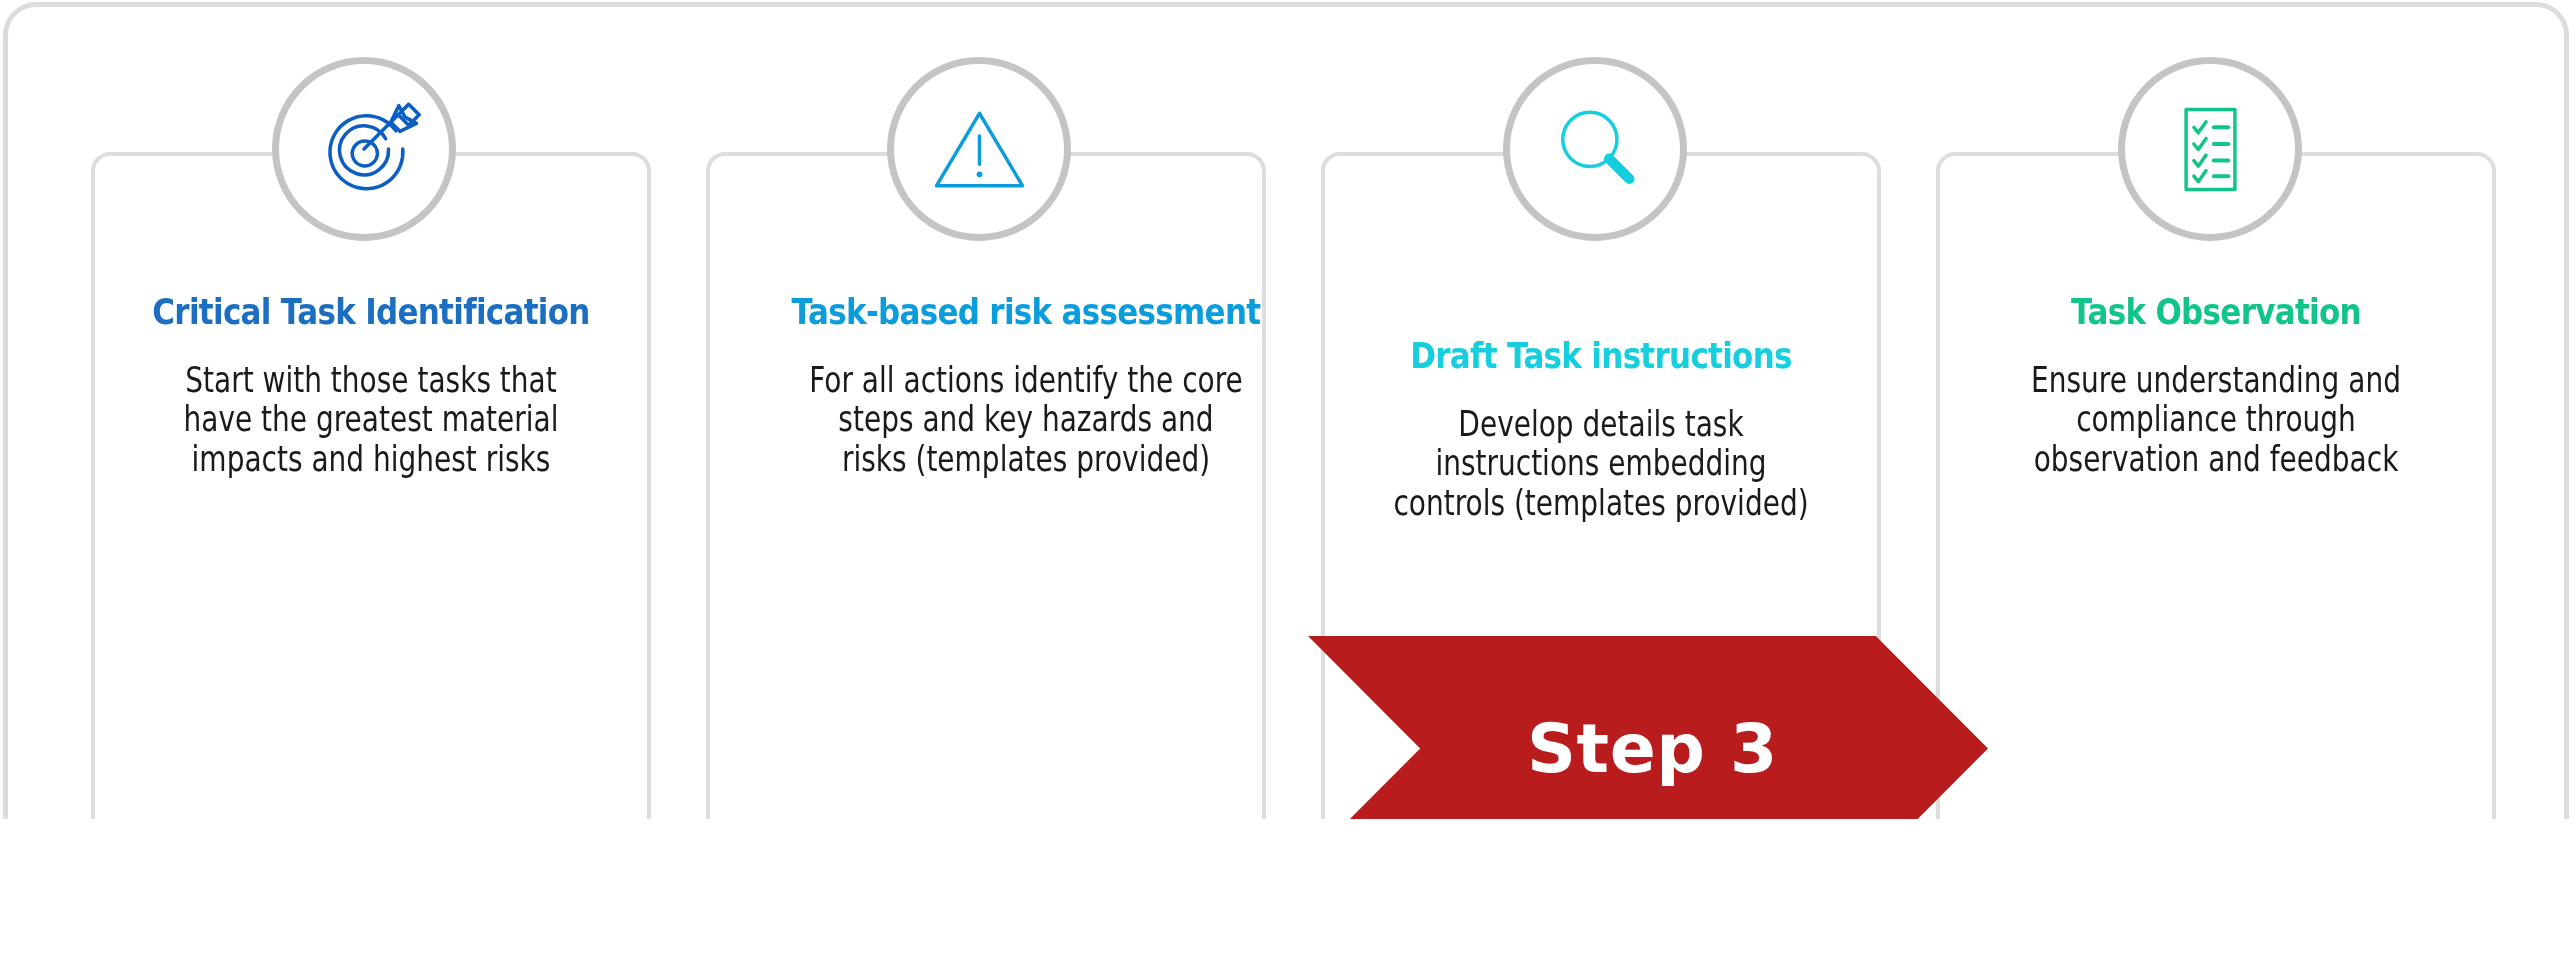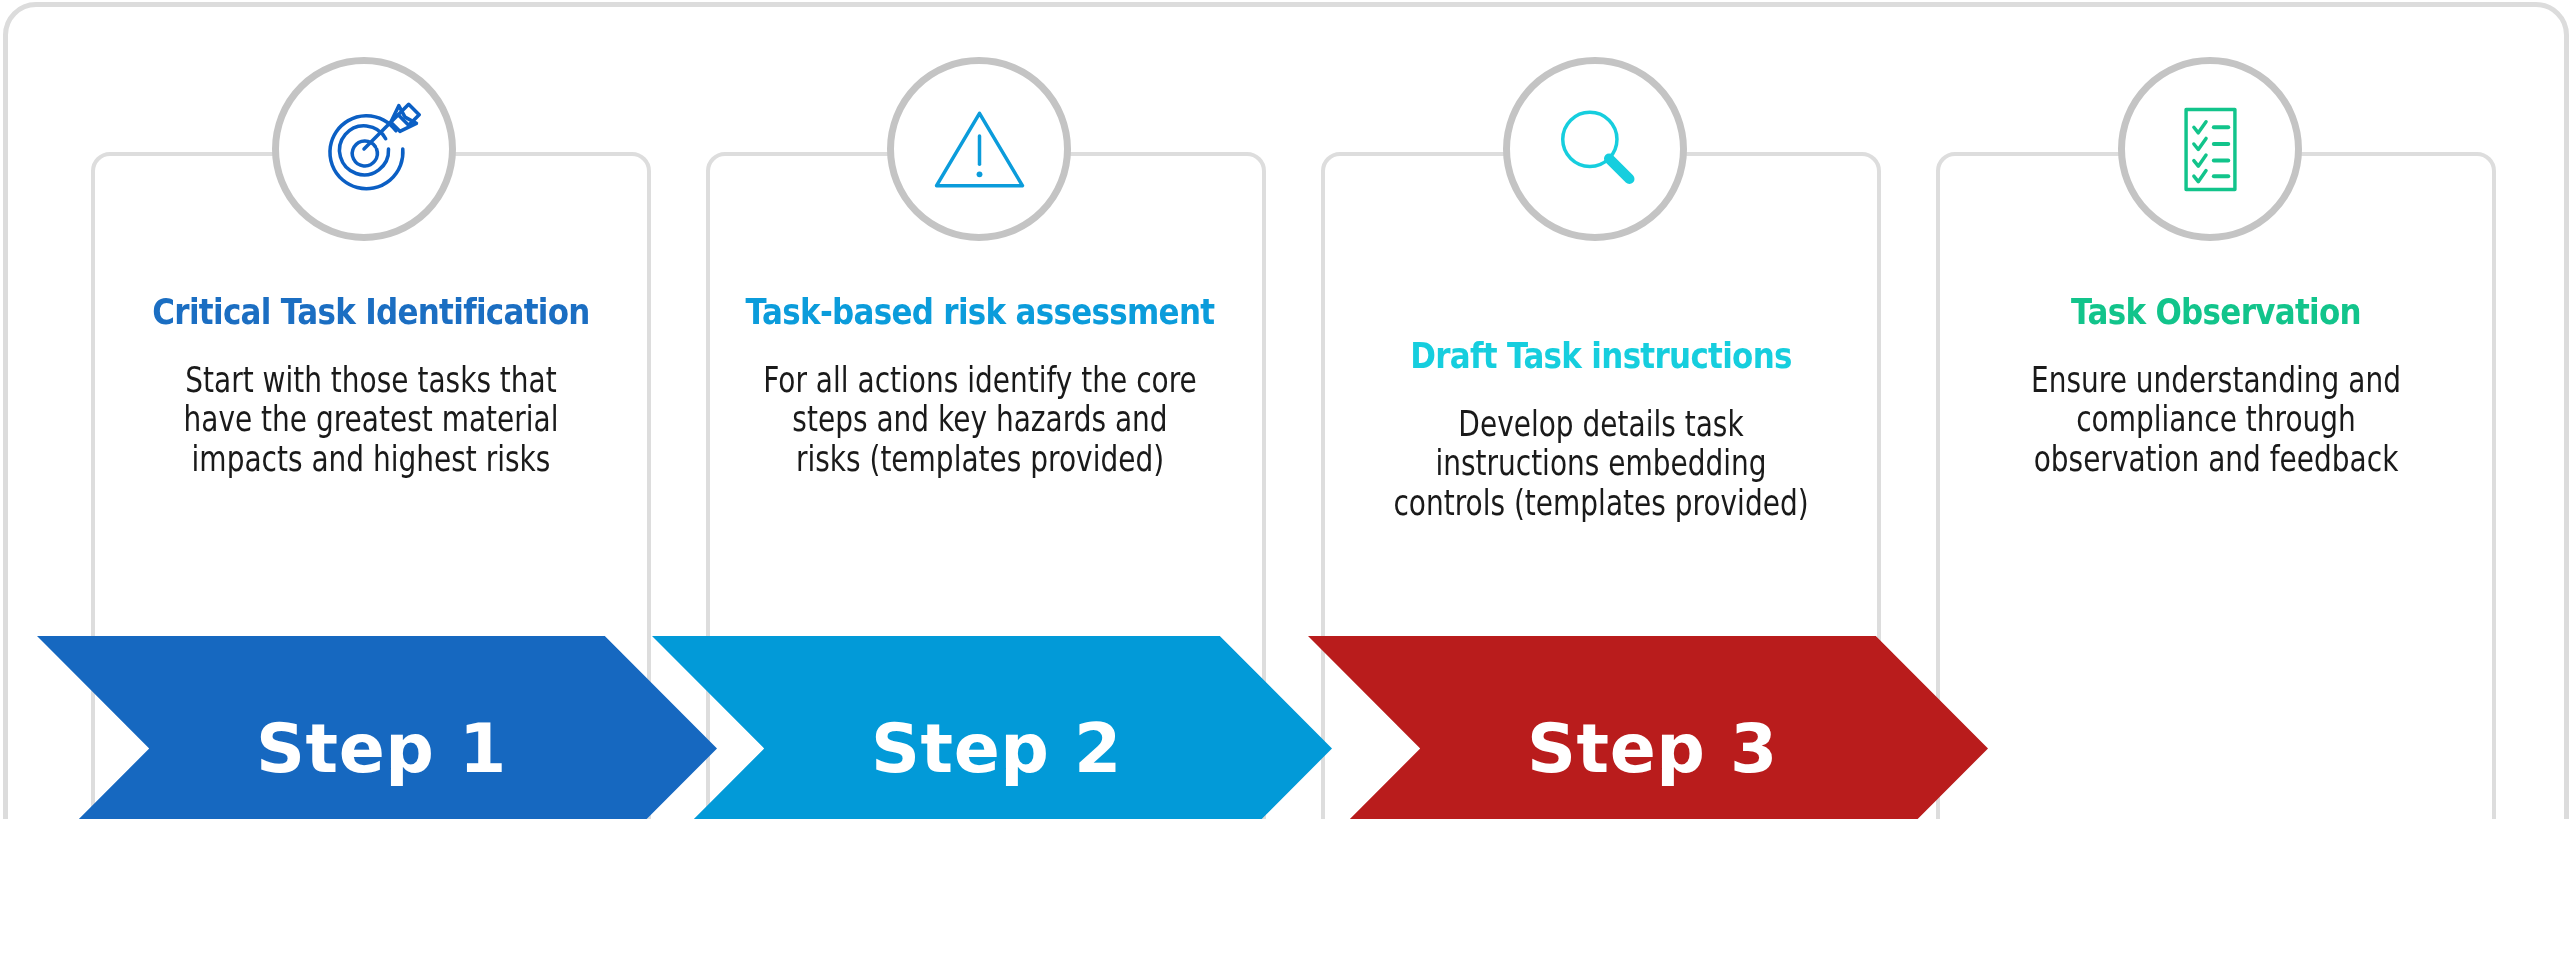--- a/index.html
+++ b/index.html
@@ -61,21 +61,21 @@
 
   
   .card-text{
     position:absolute;
     top:291px;
     width:560px;
     text-align:center;
     z-index:4;
   }
   .card-text.t1{ left:91px; }
-  .card-text.t2{ left:700px; }
+  .card-text.t2{ left:746px; }
   .card-text.t3{ left:1321px;margin-top:44px; }
   .card-text.t4{ left:1936px;text-align:center; }
 
   .card-title{
     font-family:"DejaVu Sans", sans-serif;
     font-weight:700;
     font-size:36px;
     line-height:1.15;
     letter-spacing:-0.8px;
     transform:scaleX(0.86);
@@ -200,25 +200,19 @@
   <div class="card-text t3">
     <div class="card-title k3">Draft Task instructions</div>
     <div class="card-body">Develop details task instructions embedding controls (templates provided)</div>
   </div>
   <div class="card-text t4">
     <div class="card-title k4">Task Observation</div>
     <div class="card-body">Ensure understanding and compliance through observation and feedback</div>
   </div>
 
   <div class="chevrons">
-    <div class="chev s1">
-      <span class="chev-label">Step 1</span>
-    </div>
-    <div class="chev s2">
-      <span class="chev-label">Step 2</span>
-    </div>
     <div class="chev s3">
       <span class="chev-label">Step 3</span>
     </div>
   </div>
 
 </div>
 
 
 </body></html>

